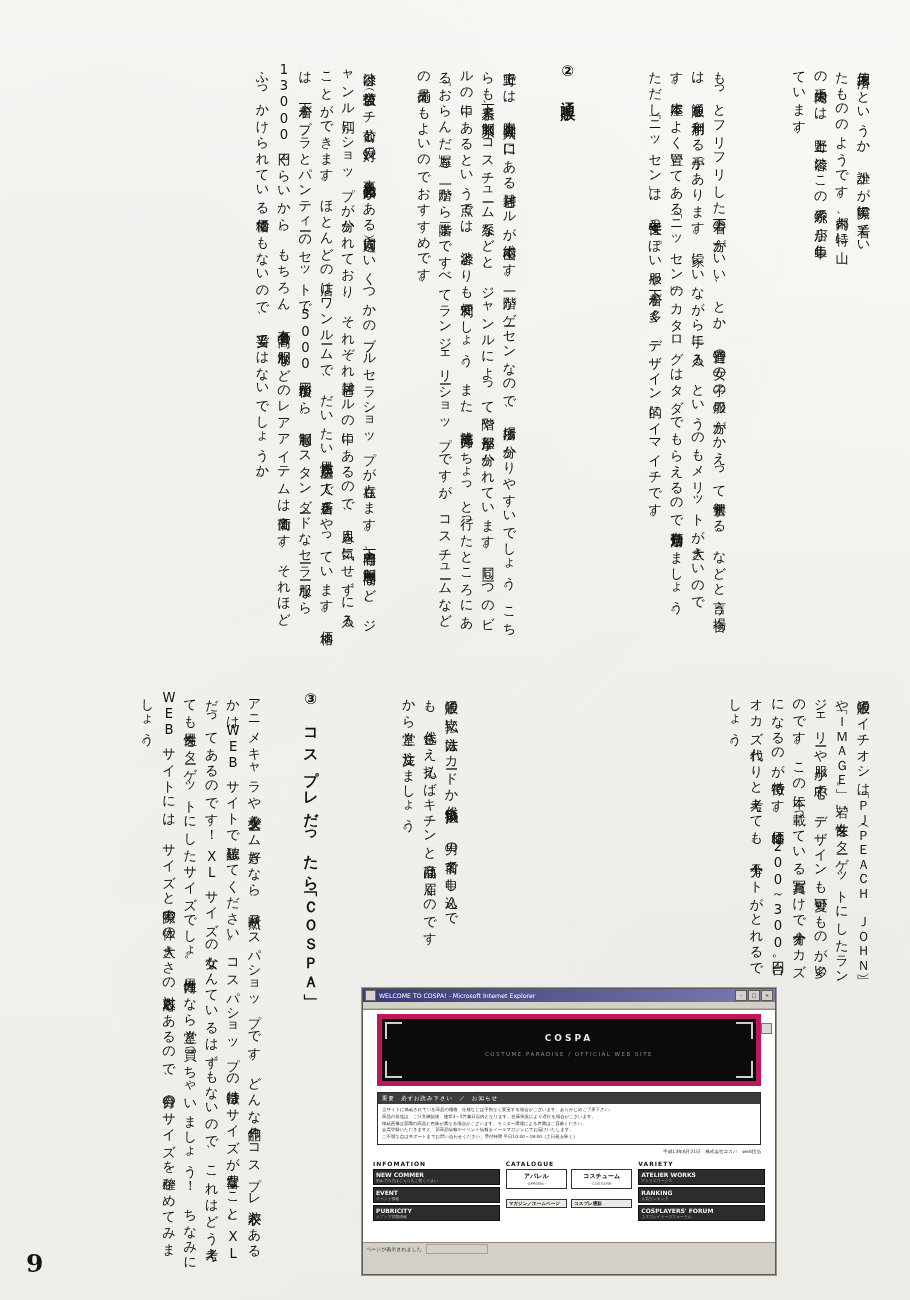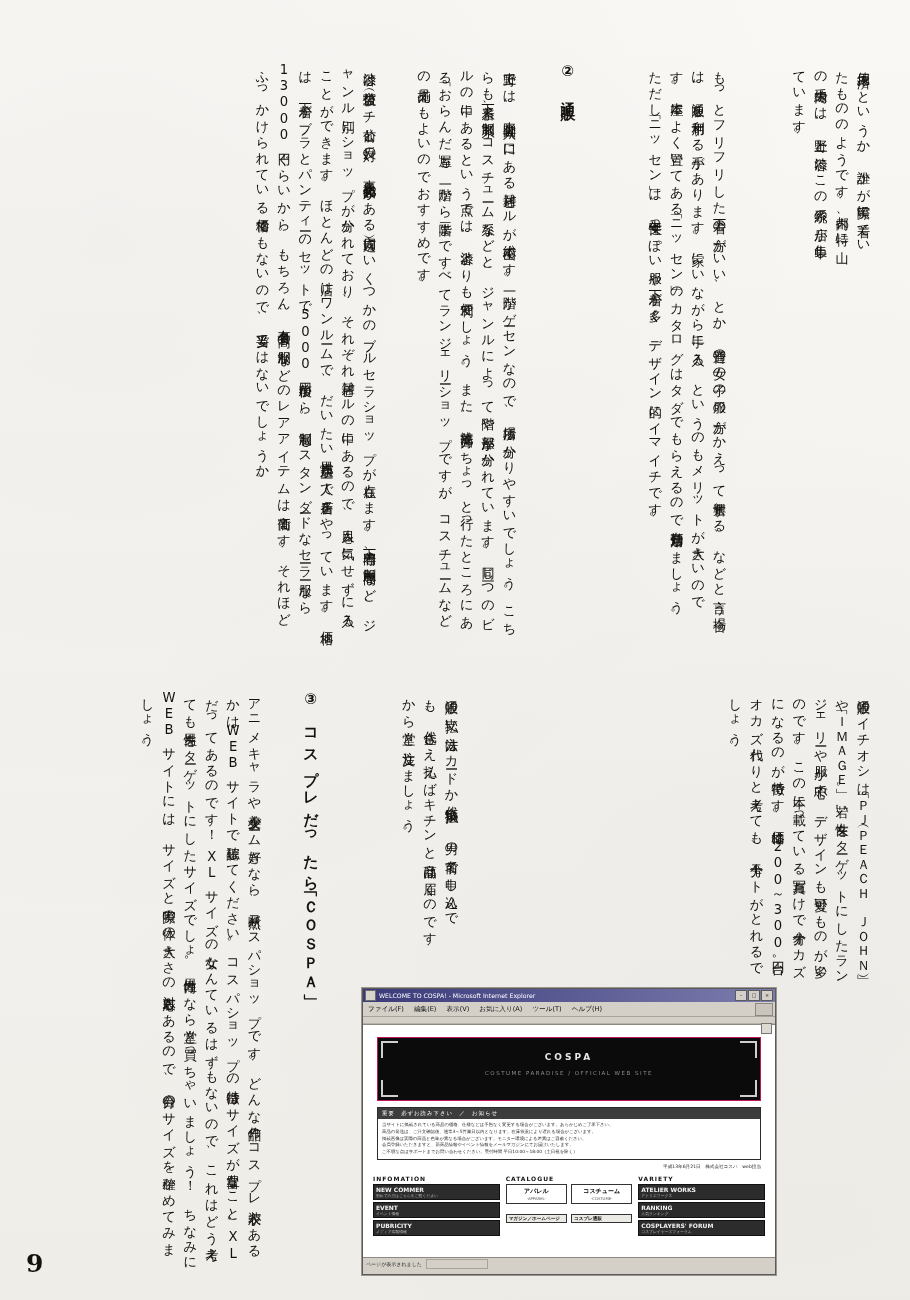--- a/index.html
+++ b/index.html
@@ -149,25 +149,25 @@
     border-bottom: 1px solid #b5b1a9;
   }
   .viewport {
     background: #ffffff;
     height: 232px;
     position: relative;
     overflow: hidden;
     border-top: 1px solid #8d8981;
   }
   .banner {
-    margin: 12px 14px 6px 14px;
+    margin: 4px 14px 6px 14px;
     height: 62px;
     background: #0b0b0b;
     position: relative;
-    border: 1px solid #be185d;
+    border: 5px solid #be185d;
   }
   .banner .corner {
     position: absolute;
     width: 15px; height: 15px;
     border: 2px solid #cfcfcf;
   }
   .banner .c1 { left: 3px; top: 3px; border-right: none; border-bottom: none; }
   .banner .c2 { right: 3px; top: 3px; border-left: none; border-bottom: none; }
   .banner .c3 { left: 3px; bottom: 3px; border-right: none; border-top: none; }
   .banner .c4 { right: 3px; bottom: 3px; border-left: none; border-top: none; }
@@ -331,29 +331,20 @@
     <div class="titlebar">
       <span class="tb-icon"></span>
       <span class="tb-text">WELCOME TO COSPA! - Microsoft Internet Explorer</span>
       <span class="tb-buttons">
         <span>－</span>
         <span>□</span>
         <span>×</span>
       </span>
     </div>
 
-    <div class="menubar">
-      <span class="mi">ファイル(F)</span>
-      <span class="mi">編集(E)</span>
-      <span class="mi">表示(V)</span>
-      <span class="mi">お気に入り(A)</span>
-      <span class="mi">ツール(T)</span>
-      <span class="mi">ヘルプ(H)</span>
-      <span class="logo-box"></span>
-    </div>
 
     <div class="toolbar-strip"></div>
 
     <div class="viewport">
 
       <div class="banner">
         <span class="corner c1"></span>
         <span class="corner c2"></span>
         <span class="corner c3"></span>
         <span class="corner c4"></span>

